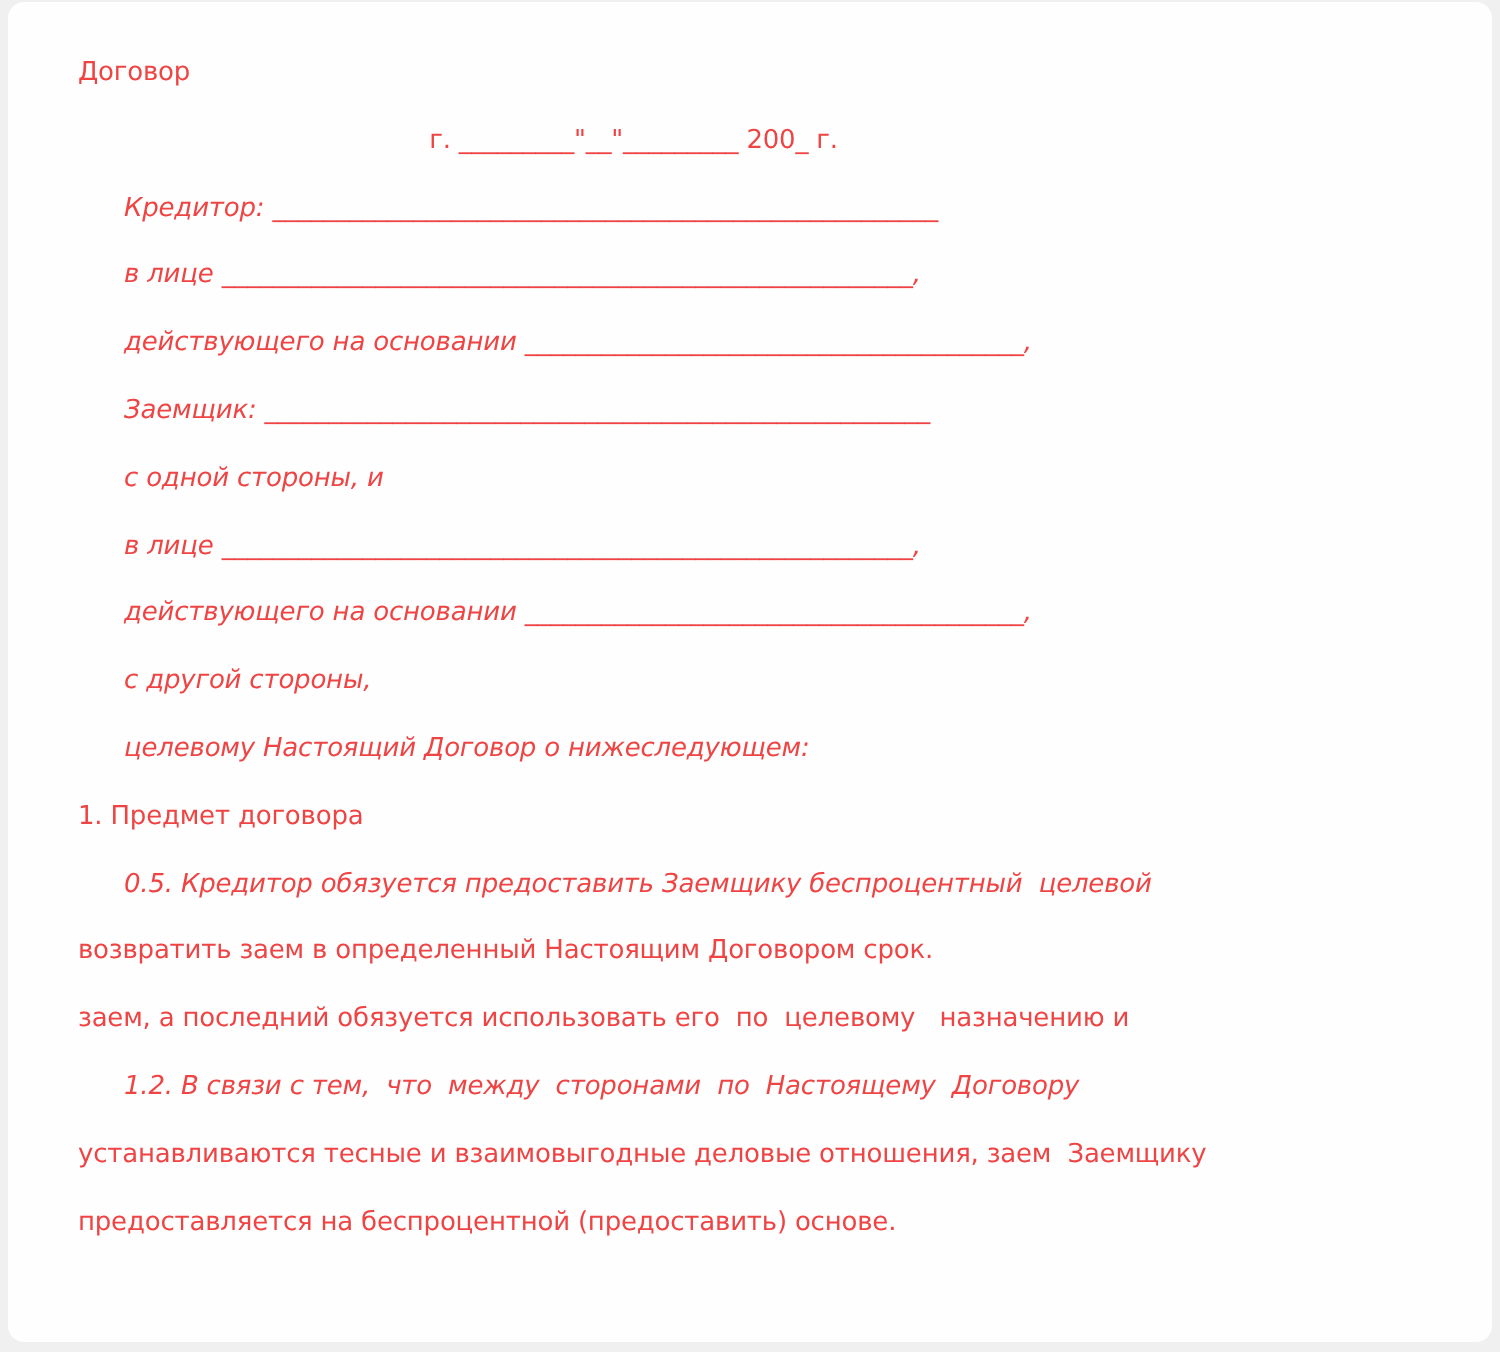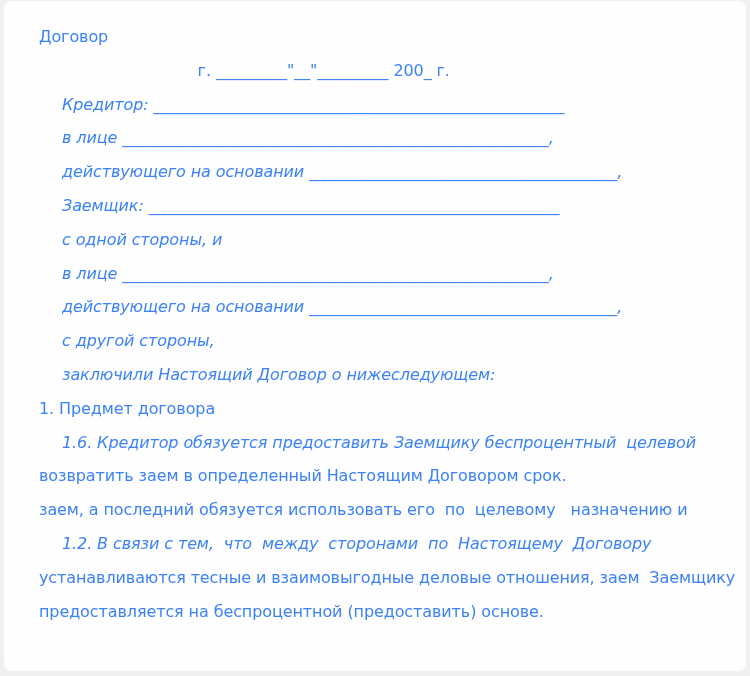--- a/index.html
+++ b/index.html
@@ -14,22 +14,22 @@
     position: absolute;
     top: 1px;
     left: 4px;
     right: 4px;
     bottom: 5px;
     background: #fffefe;
     border-radius: 8px;
     box-sizing: border-box;
     padding: 19px 28px 0 35px;
     overflow: hidden;
-    color: #3b82f6;
-    font-size: 16px;
+    color: #ef4444;
+    font-size: 13px;
   }
   .doc-body { width: 100%; }
   .line {
     margin: 0;
     height: 33.8px;
     line-height: 33.8px;
     white-space: pre;          
     letter-spacing: -0.1px;
   }
   .line.indent { padding-left: 23px; font-style: italic; }
@@ -48,22 +48,22 @@
       <p class="line">Договор</p>
       <p class="line"><span class="col-left">г. _________</span><span class="col-right">"__"_________ 200_ г.</span></p>
       <p class="line indent">Кредитор: ____________________________________________________</p>
       <p class="line indent">в лице ______________________________________________________,</p>
       <p class="line indent">действующего на основании _______________________________________,</p>
       <p class="line indent">Заемщик: ____________________________________________________</p>
       <p class="line indent">с одной стороны, и</p>
       <p class="line indent">в лице ______________________________________________________,</p>
       <p class="line indent">действующего на основании _______________________________________,</p>
       <p class="line indent">с другой стороны,</p>
-      <p class="line indent">заключили Настоящий Договор о нижеследующем:</p>
+      <p class="line indent">целевому Настоящий Договор о нижеследующем:</p>
       <p class="line">1. Предмет договора</p>
-      <p class="line indent">1.6. Кредитор обязуется предоставить Заемщику беспроцентный  целевой</p>
+      <p class="line indent">0.5. Кредитор обязуется предоставить Заемщику беспроцентный  целевой</p>
       <p class="line">возвратить заем в определенный Настоящим Договором срок.</p>
       <p class="line">заем, а последний обязуется использовать его  по  целевому   назначению и</p>
       <p class="line indent">1.2. В связи с тем,  что  между  сторонами  по  Настоящему  Договору</p>
       <p class="line">устанавливаются тесные и взаимовыгодные деловые отношения, заем  Заемщику</p>
       <p class="line">предоставляется на беспроцентной (предоставить) основе.</p>
     </div>
 </div>
 
 </body></html>

